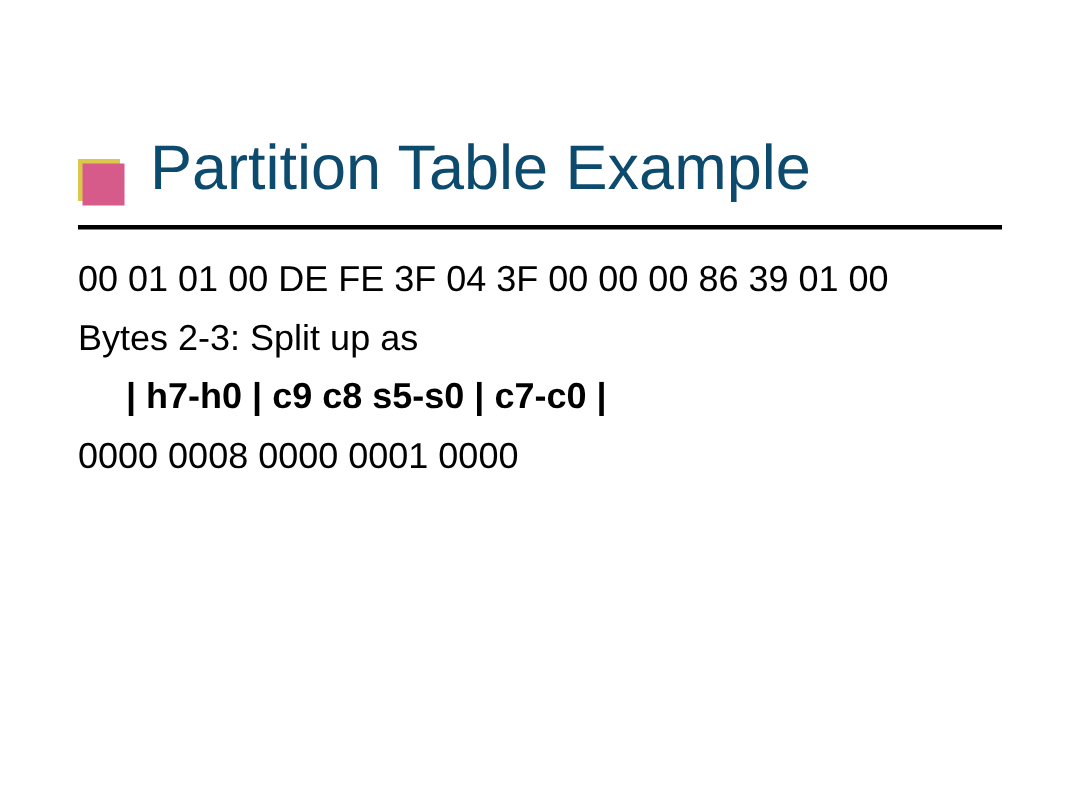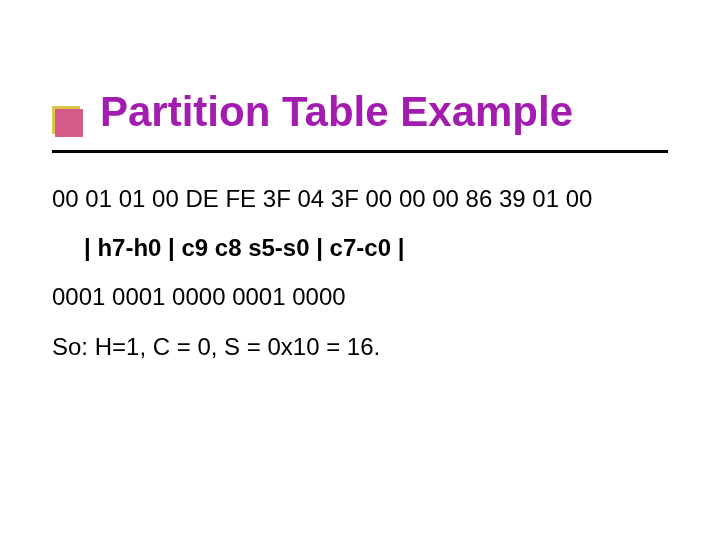--- a/index.html
+++ b/index.html
@@ -18,23 +18,23 @@
     height: 540px;
     box-sizing: border-box;
   }
   .title-wrap {
     position: absolute;
     left: 100px;
     top: 88px;
   }
   .title {
     font-size: 42px;
-    font-weight: 700;
+    font-weight: 400;
     letter-spacing: 0px;
-    color: #a21caf;
+    color: #0c4a6e;
     white-space: nowrap;
   }
   .rule {
     position: absolute;
     left: 52px;
     top: 150px;
     width: 616px;
     height: 3px;
     background: #000000;
   }
@@ -58,21 +58,21 @@
   .body {
     position: absolute;
     left: 52px;
     top: 168px;
     width: 620px;
     font-size: 24px;
     line-height: 1.55;
     color: #000000;
   }
   .body p {
-    margin: 12px 0 2px 0;
+    margin: 0 0 2px 0;
   }
   .indent {
     padding-left: 32px;
     font-weight: bold;
   }
 </style>
 </head>
 <body>
 
 <div class="slide">
@@ -80,18 +80,18 @@
   <div class="accent-block"></div>
 
   <div class="title-wrap">
     <div class="title">Partition Table Example</div>
   </div>
 
   <div class="rule"></div>
 
   <div class="body">
     <p>00 01 01 00 DE FE 3F 04 3F 00 00 00 86 39 01 00</p>
+    <p>Bytes 2-3: Split up as</p>
     <p class="indent">| h7-h0 | c9 c8 s5-s0 | c7-c0 |</p>
-    <p>0001 0001 0000 0001 0000</p>
-    <p>So: H=1, C = 0, S = 0x10 = 16.</p>
+    <p>0000 0008 0000 0001 0000</p>
   </div>
 
 </div>
 
 </body></html>

